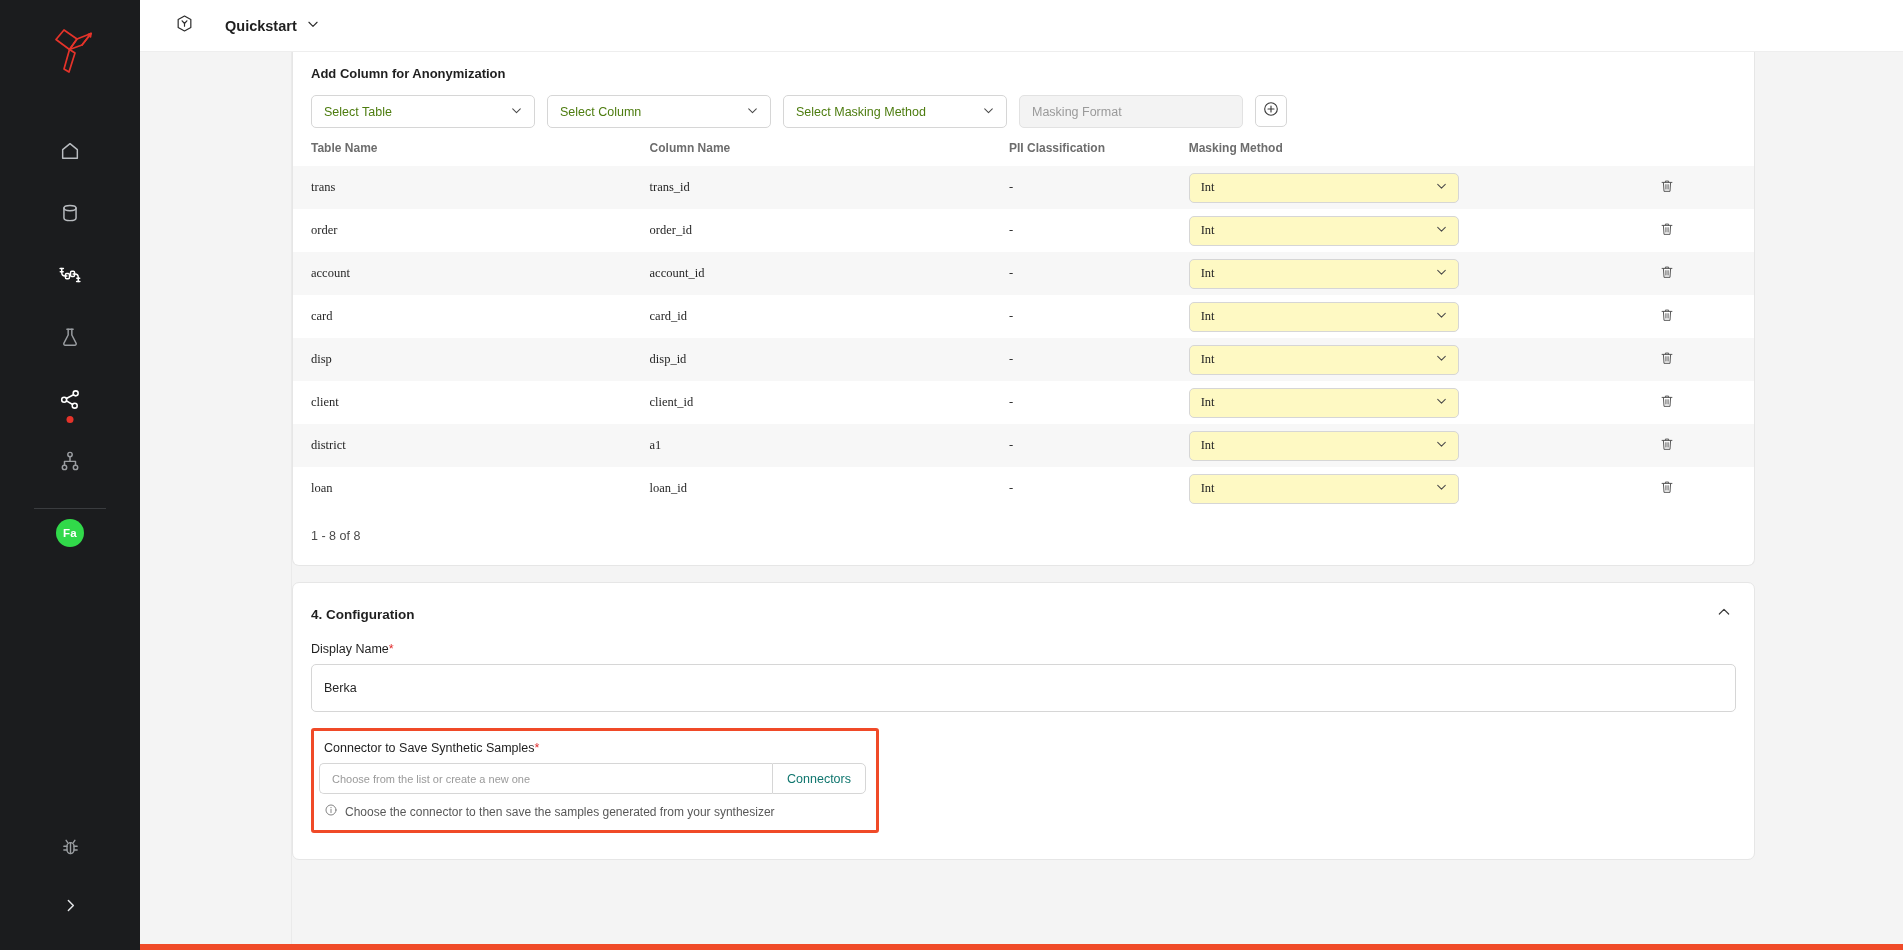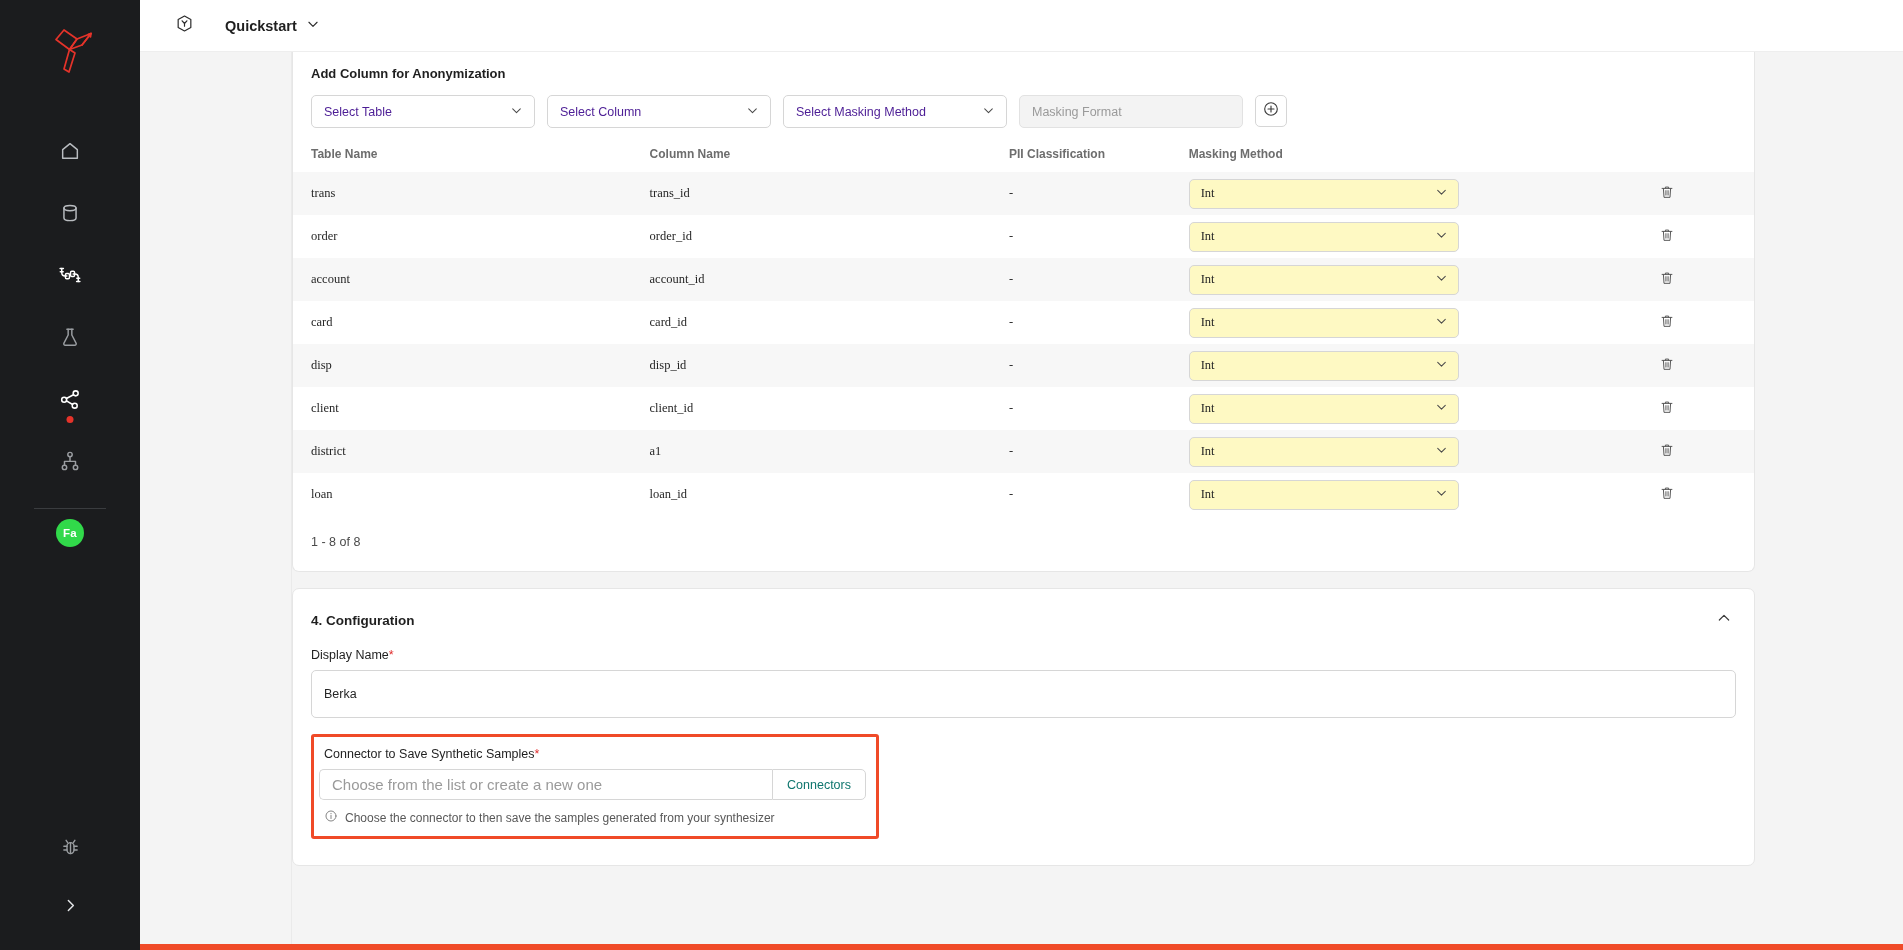--- a/index.html
+++ b/index.html
@@ -105,21 +105,21 @@
   }
   .select {
     position: relative;
     height: 33px;
     border: 1px solid #d6d6d6;
     border-radius: 5px;
     background: #ffffff;
     display: flex; align-items: center;
     padding: 0 32px 0 12px;
     font-size: 12.5px;
-    color: #4c1d95;
+    color: #4d7c0f;
     cursor: pointer;
     flex: 0 0 auto;
   }
   .select.w-table  { width: 224px; }
   .select.w-column { width: 224px; }
   .select.w-method { width: 224px; }
   .select .chev { position: absolute; right: 11px; top: 50%; transform: translateY(-50%); }
 
   .mask-format {
     width: 224px; height: 33px;
@@ -132,21 +132,21 @@
   }
   .add-btn {
     width: 32px; height: 32px;
     border: 1px solid #d6d6d6; border-radius: 5px;
     background: #ffffff;
     display: flex; align-items: center; justify-content: center;
     cursor: pointer;
   }
 
   
-  .tbl { width: 100%; border-collapse: collapse; margin-top: 13px; }
+  .tbl { width: 100%; border-collapse: collapse; margin-top: 7px; }
   .tbl th {
     text-align: left;
     font-size: 12px; font-weight: bold; color: #6d6d6d;
     padding: 6px 0 11px 0;
   }
   .tbl td {
     font-size: 12.5px; color: #262626;
     height: 43px; vertical-align: middle;
     padding: 0;
     font-family: Liberation Serif, serif;
@@ -209,21 +209,21 @@
   .conn-row { display: flex; align-items: stretch; width: 100%; }
   .conn-input {
     flex: 1 1 auto;
     height: 31px;
     border: 1px solid #d6d6d6;
     border-right: none;
     border-radius: 5px 0 0 5px;
     background: #ffffff;
     display: flex; align-items: center;
     padding: 0 12px;
-    font-size: 15px; color: #9a9a9a;
+    font-size: 11px; color: #9a9a9a;
     cursor: text;
   }
   .conn-btn {
     flex: 0 0 auto;
     height: 31px;
     padding: 0 14px;
     border: 1px solid #d6d6d6;
     border-radius: 0 5px 5px 0;
     background: #ffffff;
     display: flex; align-items: center;

